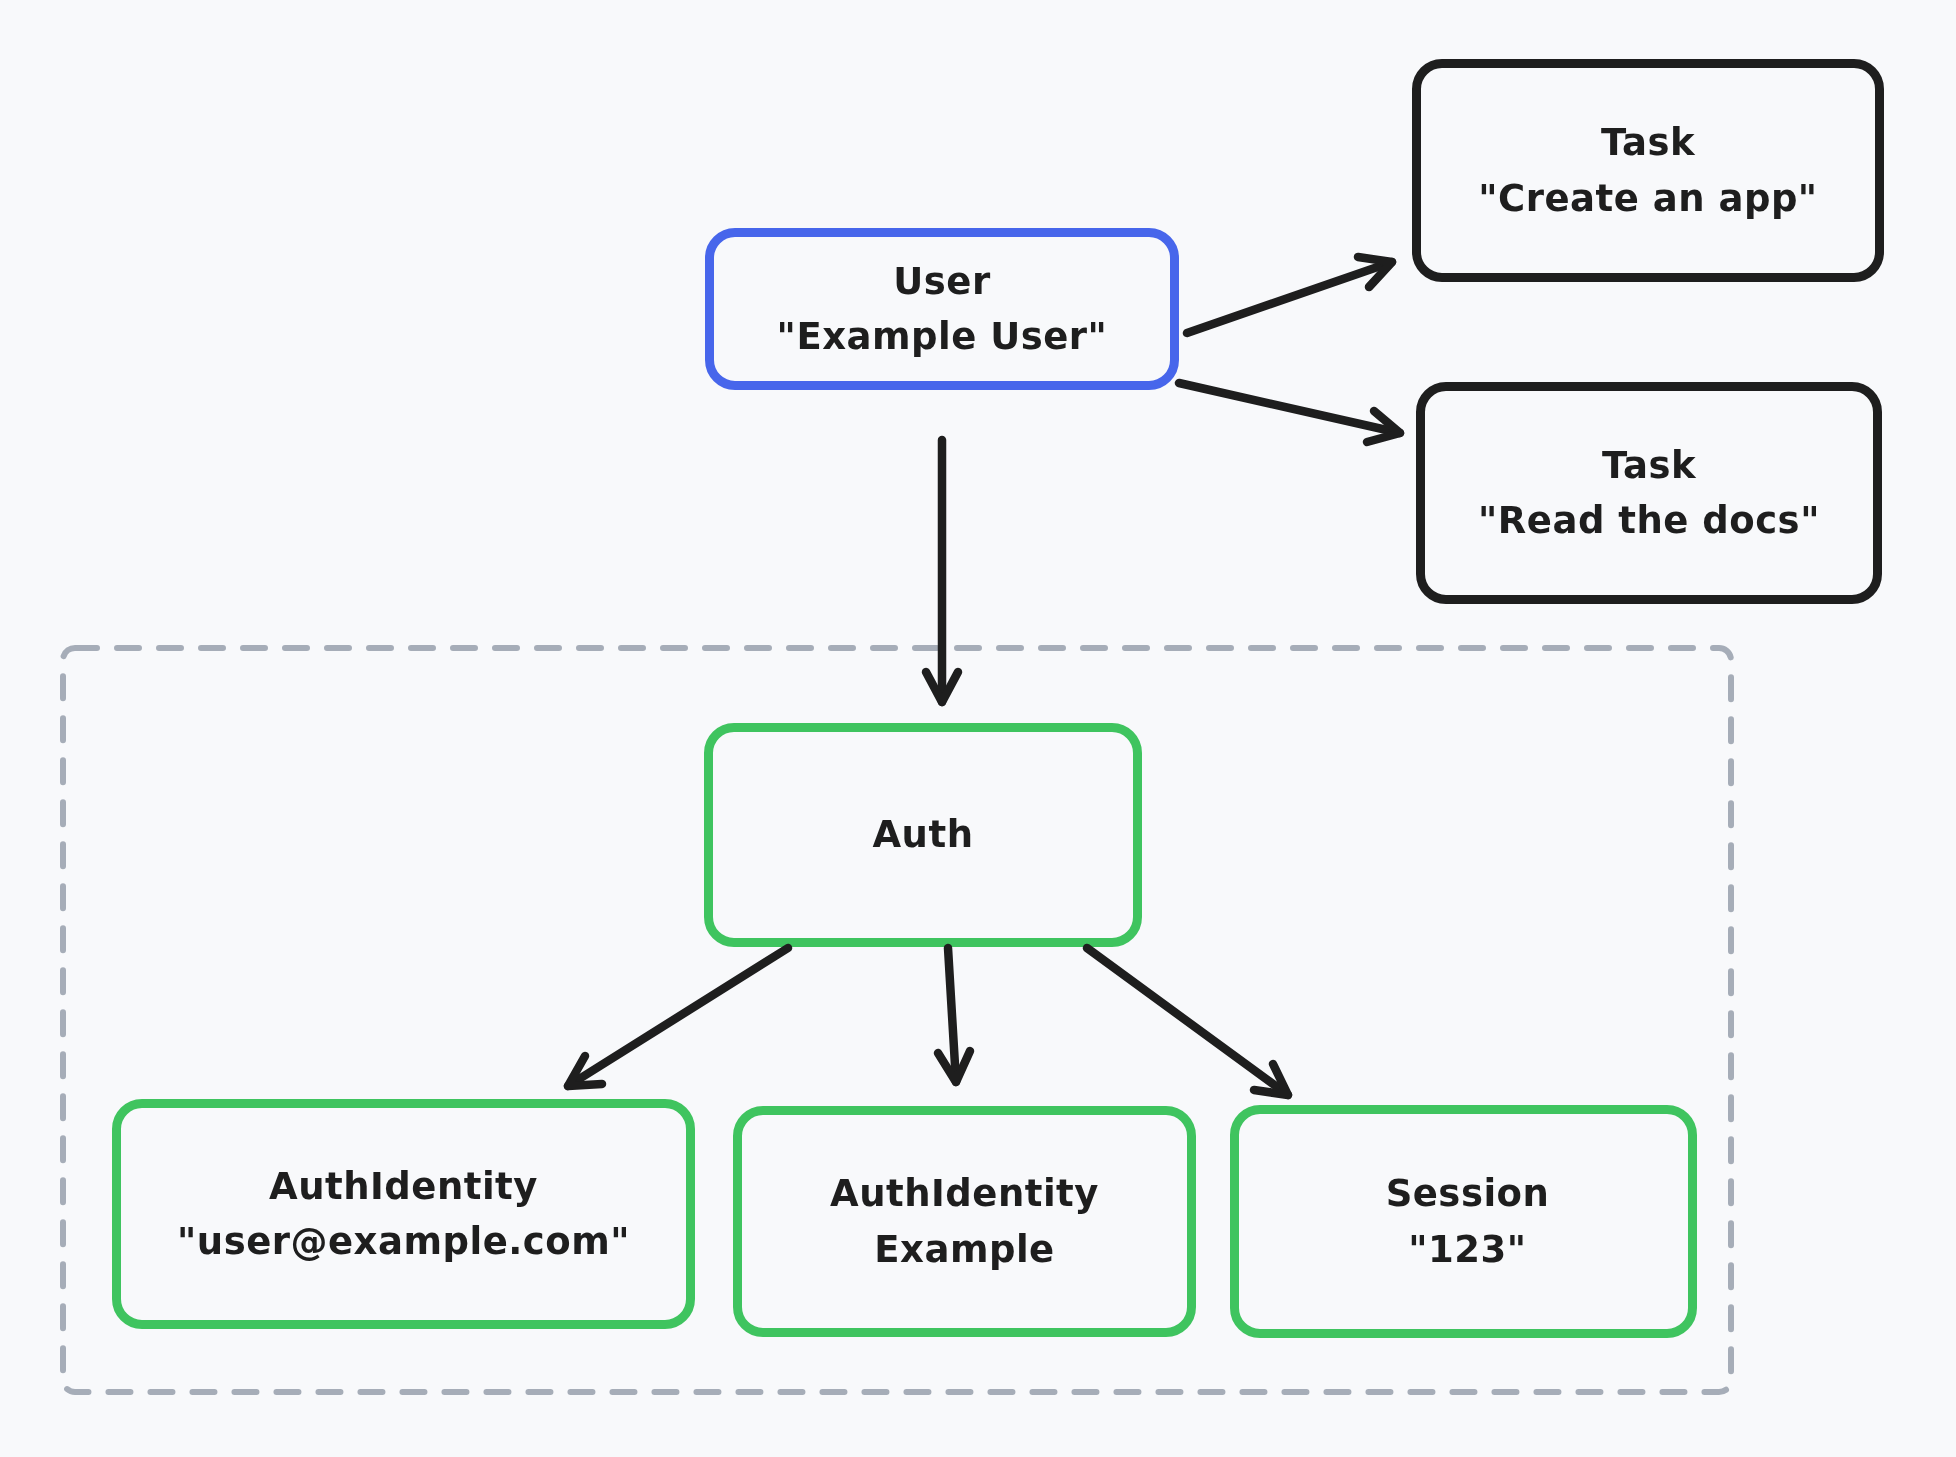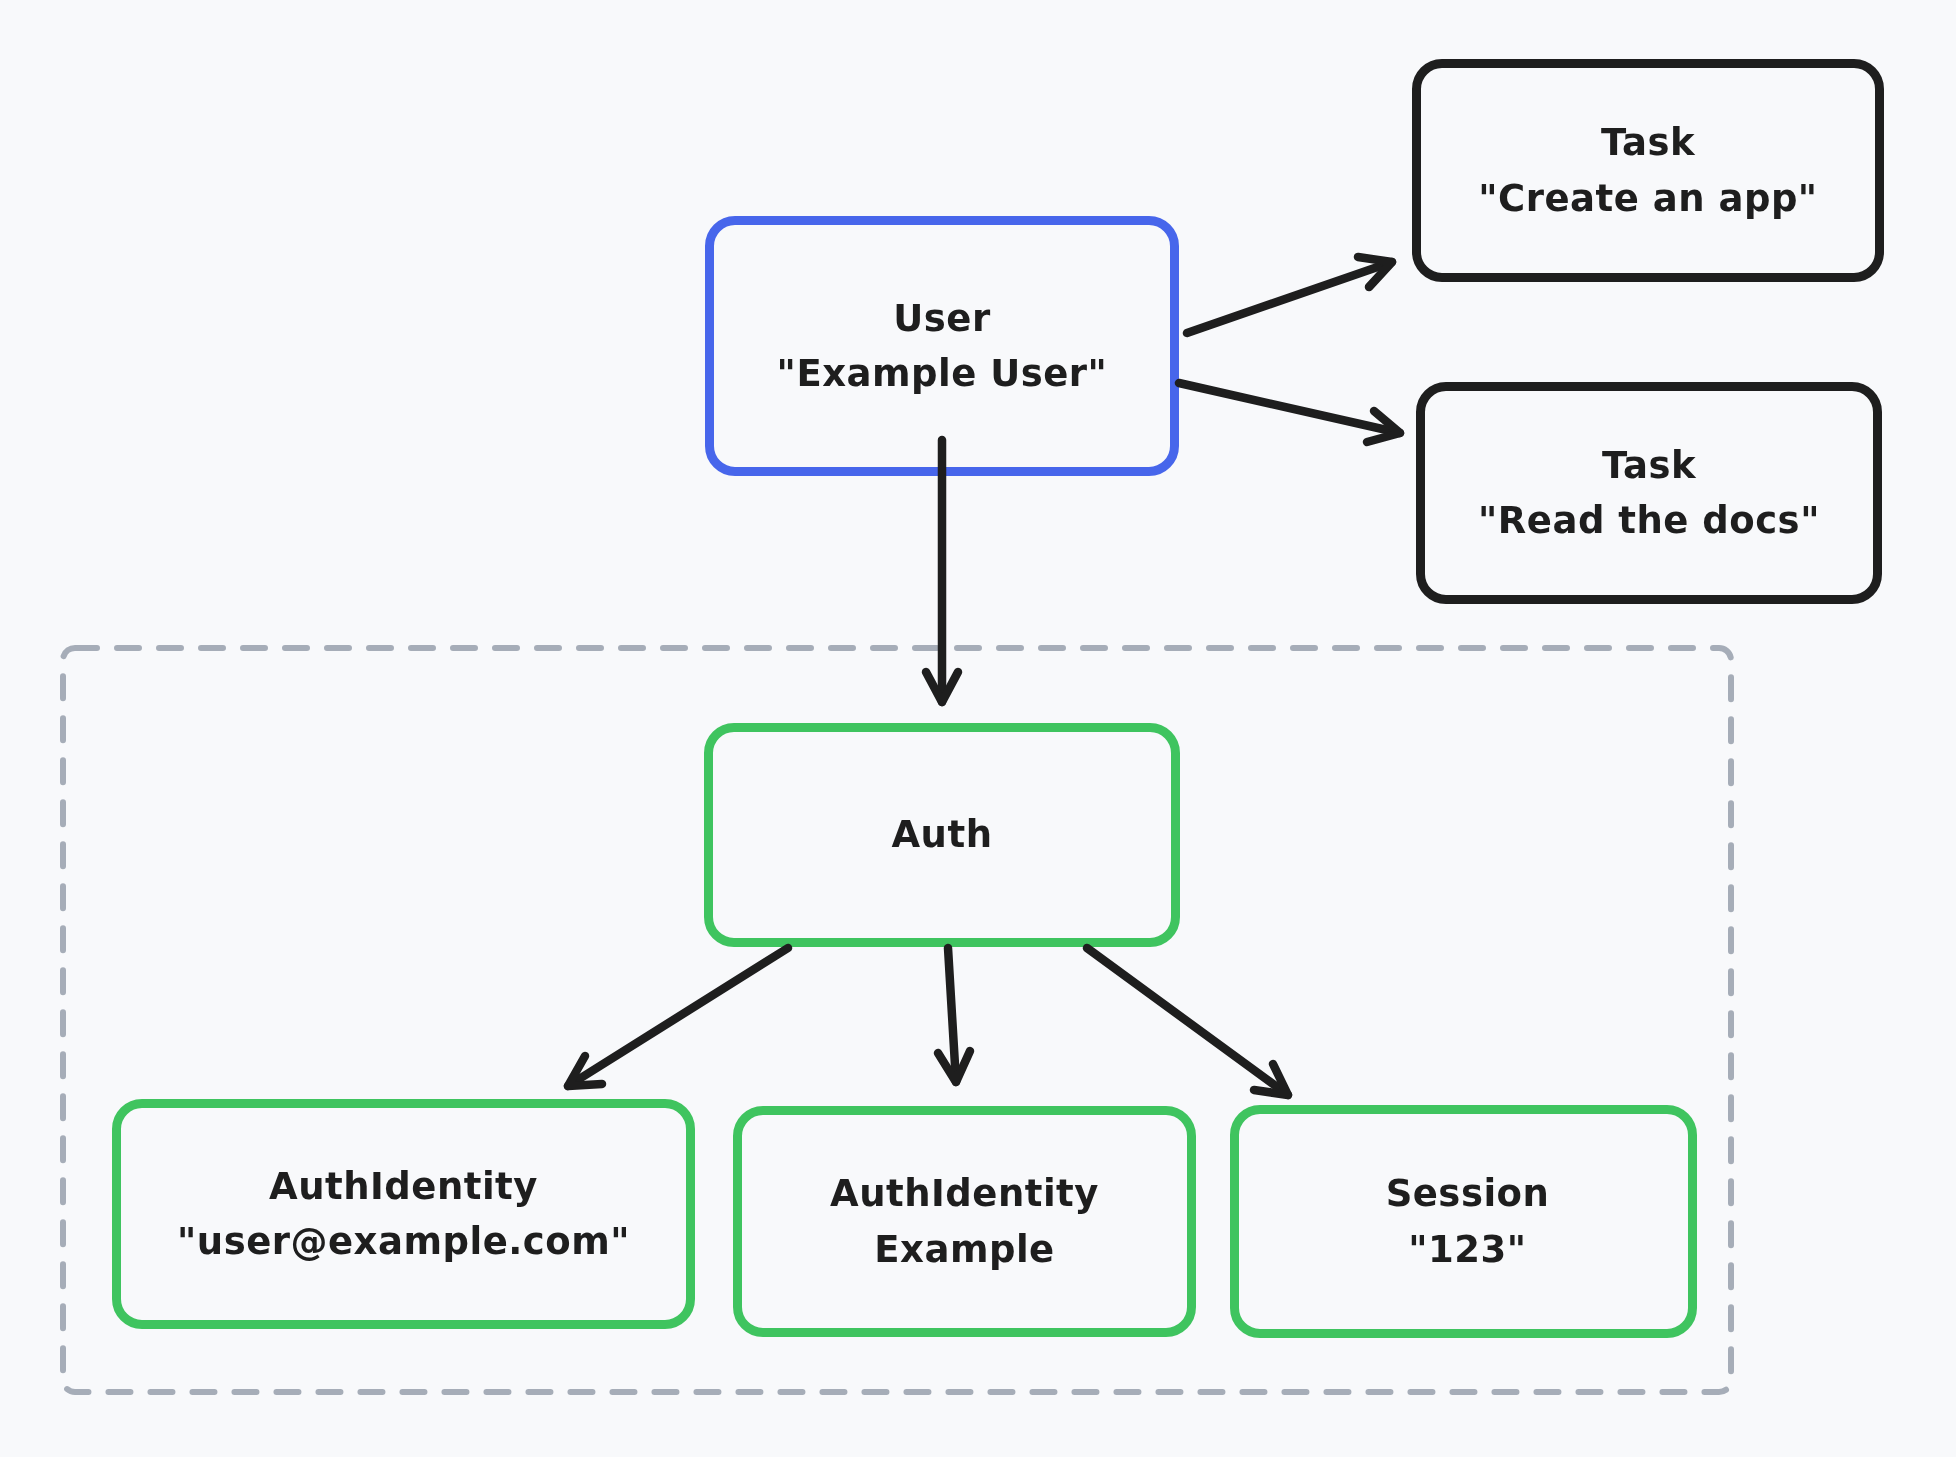--- a/index.html
+++ b/index.html
@@ -31,24 +31,24 @@
   .node .line {
     font-size: 37px;
     font-weight: 700;
     line-height: 1.5;
     letter-spacing: 0.5px;
     color: #1e1e1e;
     white-space: nowrap;
   }
   .node .line:empty { display: none; }
 
-  #node-user          { left: 705px;  top: 216px;  width: 474px; height: 260px; }
+  #node-user          { left: 705px;  top: 228px;  width: 474px; height: 162px; }
   #node-task-create   { left: 1412px; top: 59px;   width: 472px; height: 223px; }
   #node-task-read     { left: 1416px; top: 382px;  width: 466px; height: 222px; }
-  #node-auth          { left: 704px;  top: 723px;  width: 476px; height: 224px; }
+  #node-auth          { left: 704px;  top: 723px;  width: 438px; height: 224px; }
   #node-identity-email{ left: 112px;  top: 1099px; width: 583px; height: 230px; }
   #node-identity-google{ left: 733px; top: 1106px; width: 463px; height: 231px; }
   #node-session       { left: 1230px; top: 1105px; width: 467px; height: 233px; }
 
   
   #edge-layer {
     position: absolute;
     left: 0;
     top: 0;
     width: 1956px;

